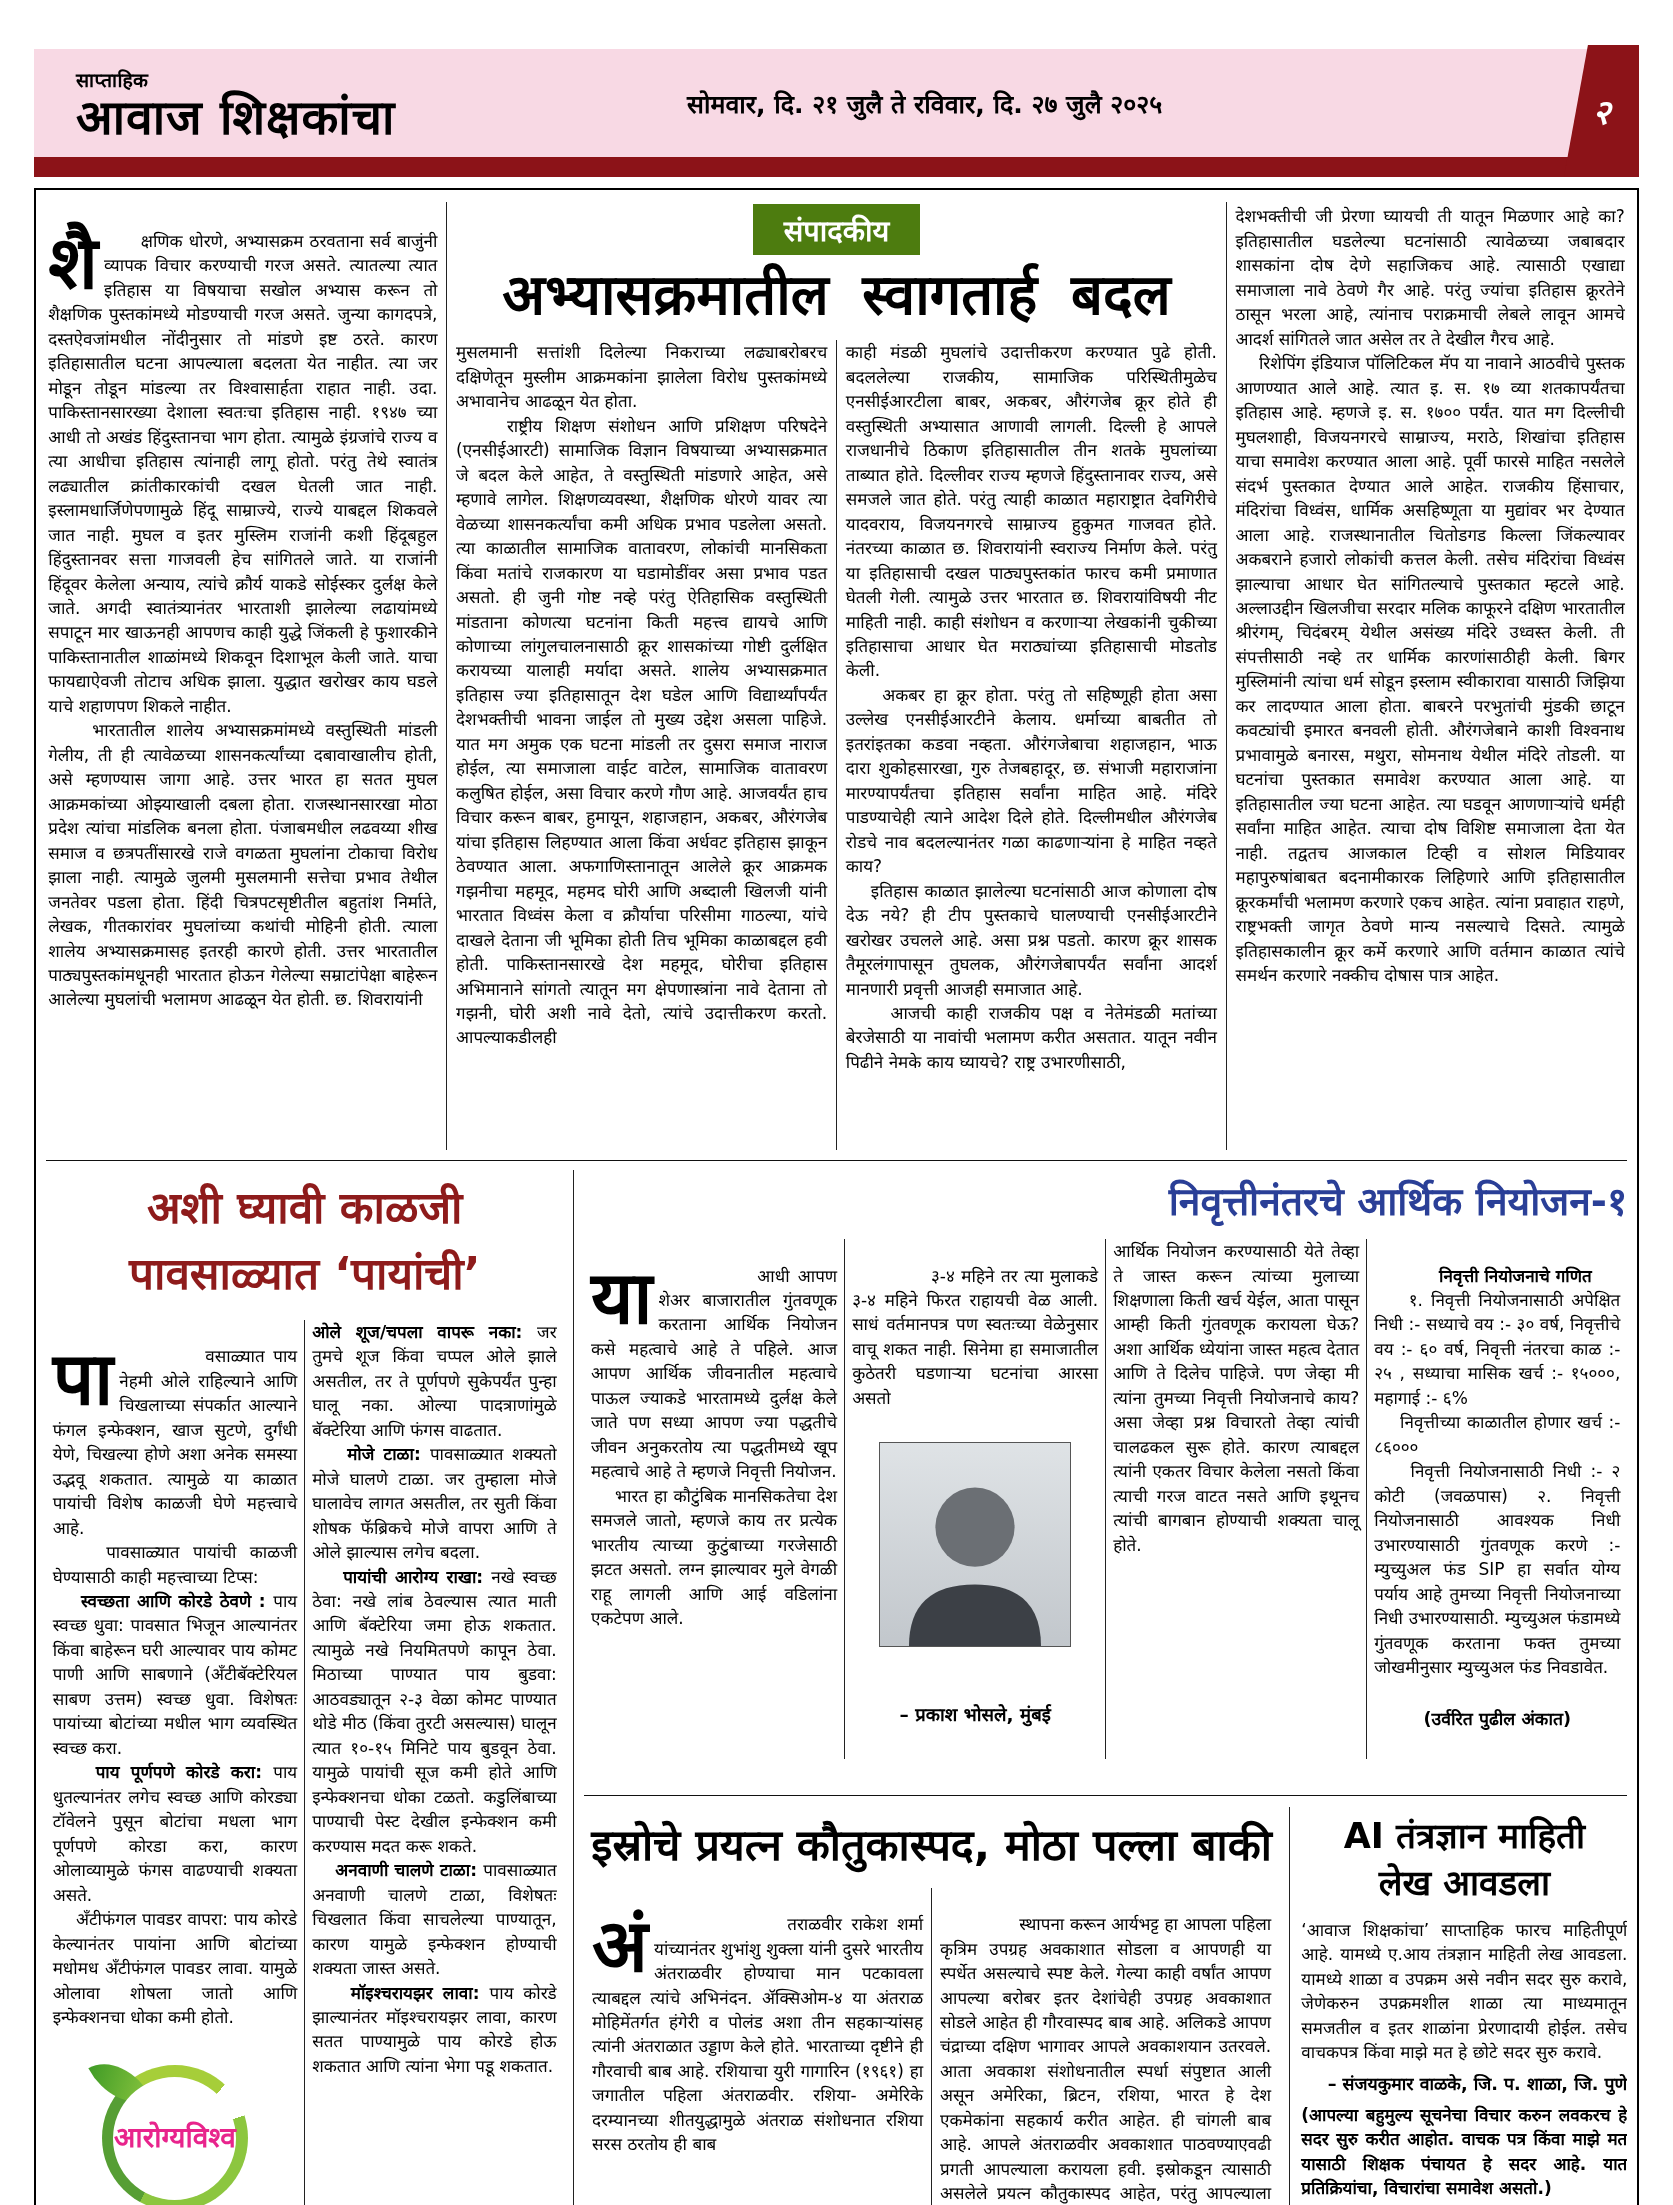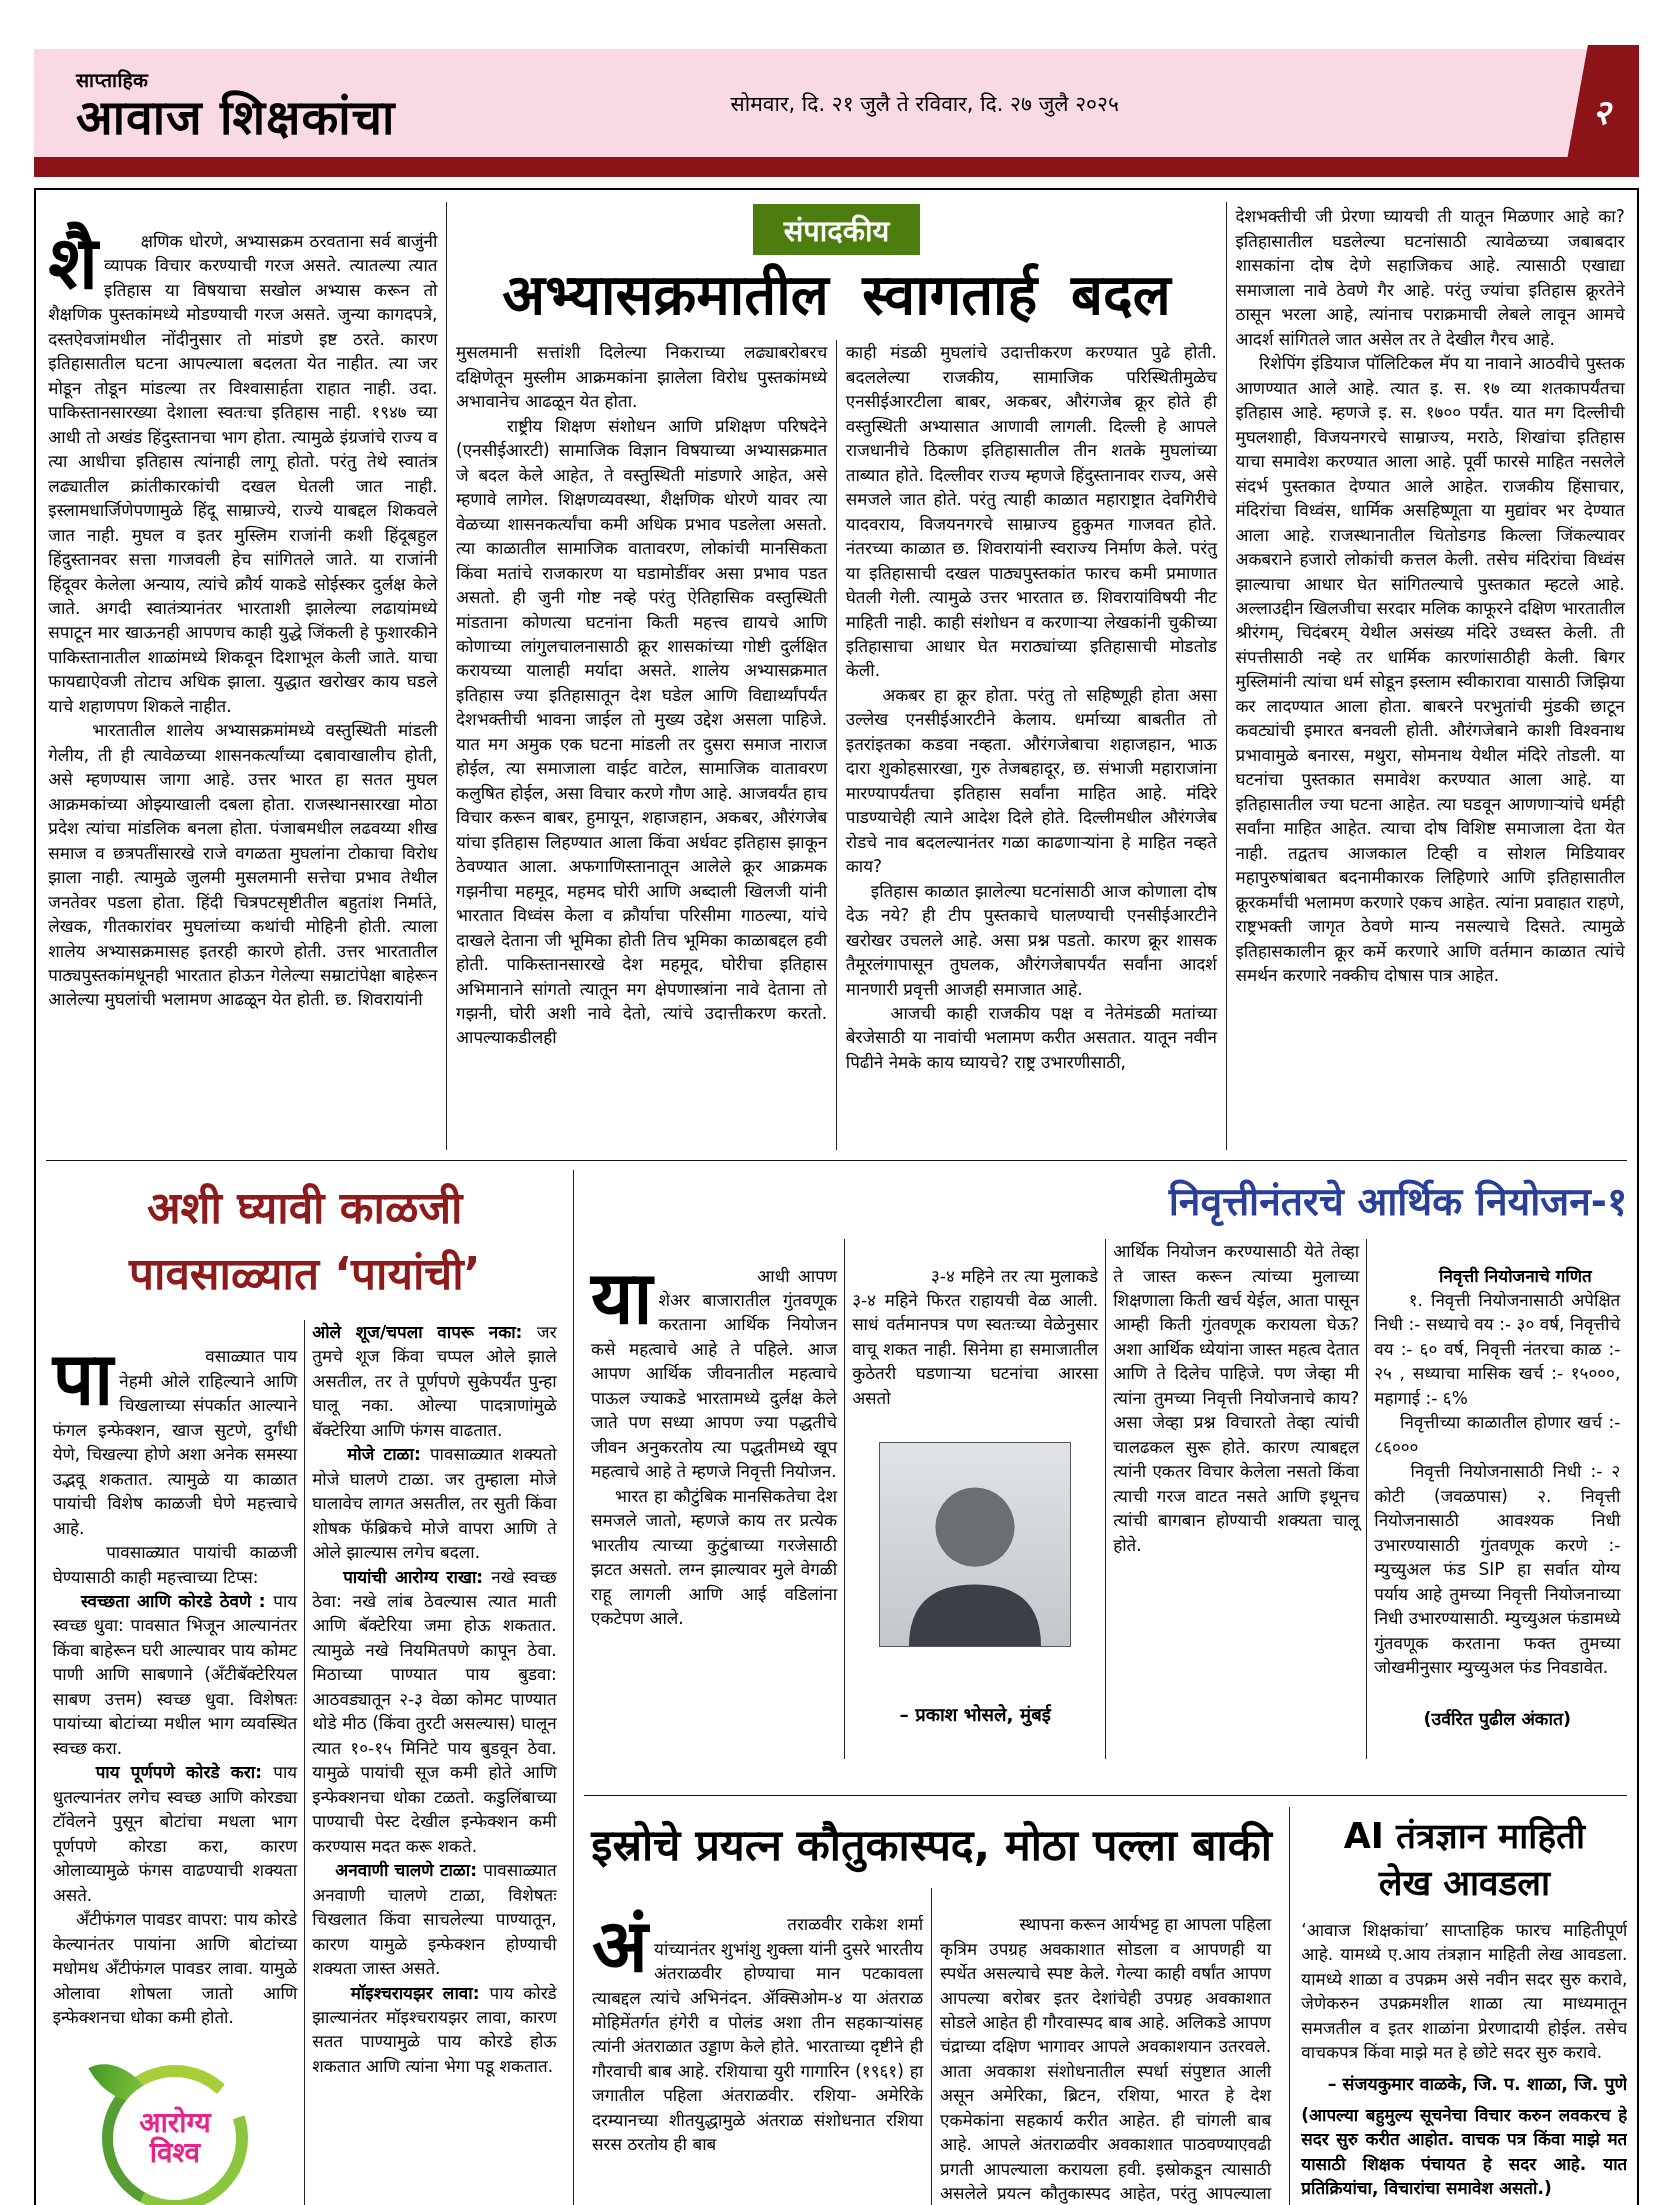--- a/index.html
+++ b/index.html
@@ -4,21 +4,21 @@
 <style>
   html,body{margin:0;padding:0;background:#ffffff;}
   body{width:1673px;height:2522px;position:relative;font-family:"DejaVu Sans",sans-serif;color:#000;}
   
   .masthead{position:relative;padding-top:49px;}
   .mast-band{position:relative;margin:0 34px;background:#f8d9e4;height:108px;display:flex;align-items:center;}
   .mast-stripe{margin:0 34px;height:20px;background:#8c1318;}
   .mast-left{margin-left:42px;}
   .weekly-label{font-size:19.4px;font-weight:bold;letter-spacing:0.4px;}
   .mast-title{font-size:48px;font-weight:bold;line-height:1.0;letter-spacing:0.9px;}
-  .mast-date{flex:1;text-align:center;font-size:21px;font-weight:normal;padding-right:185px;}
+  .mast-date{flex:1;text-align:center;font-size:25px;font-weight:bold;padding-right:185px;}
   .page-corner{position:absolute;right:0;top:-4.4px;width:75px;height:132px;background:#8c1318;
     clip-path:polygon(32% 0,100% 0,100% 100%,0 100%);display:flex;align-items:center;justify-content:center;}
   .page-num{color:#fff;font-size:34px;font-weight:bold;font-style:italic;}
   
   .frame{margin:10.6px 34px 0 34px;border:2.2px solid #000;padding:12.3px 9.7px 8.8px 9.7px;}
   .bodytxt{font-size:17px;line-height:1.44;text-align:justify;white-space:pre-wrap;}
   .dropcap{float:left;font-size:73px;line-height:.78;font-weight:bold;padding:6.2px 6.2px 0 0;}
   
   .editorial{display:flex;height:948px;overflow:hidden;}
   .ed-col{width:25%;padding:2.6px 8.8px;overflow:hidden;}
@@ -35,21 +35,21 @@
   .rule-full{border:none;border-top:1.8px solid #111;margin:9.7px 0;}
   
   .lower{display:flex;height:1150px;overflow:hidden;}
   .rain-wrap{width:518px;flex:none;padding-right:9.7px;border-right:0.4px solid #222;overflow:hidden;}
   .rain-headline{color:#8e1b1b;font-size:44px;font-weight:bold;text-align:center;line-height:1.5;margin:4.4px 0 13.2px 0;}
   .rain-cols{display:flex;height:944px;overflow:hidden;}
   .rain-col{width:50%;padding:0 7px;overflow:hidden;}
   .rain-col+.rain-col{border-left:0.4px solid #222;}
   .health-logo{position:relative;width:146px;height:146px;margin:11.5px auto;border-radius:50%;
      background:conic-gradient(#a6ce39 0 12%,#ffffff 12% 20%,#8cc63f 20% 58%,#569e34 58% 86%,#a6ce39 86% 100%);}
-  .health-inner{position:absolute;inset:11.5px;border-radius:50%;background:#fff;display:flex;flex-direction:column;
+  .health-inner{position:absolute;inset:11.5px;border-radius:50%;background:#fff;display:flex;flex-direction:row;
      align-items:center;justify-content:center;}
   .health-line{color:#e8248c;font-size:28px;font-weight:bold;line-height:1.1;}
   .health-leaf{position:absolute;left:-2.6px;top:-10.6px;width:42px;height:56px;background:linear-gradient(135deg,#3f9b26,#8bc53f);
      border-radius:0 100% 0 100%;transform:rotate(-28deg);}
   .right-stack{flex:1;display:flex;flex-direction:column;padding-left:9.7px;overflow:hidden;}
   
   .finance{height:615px;overflow:hidden;}
   .fin-headline{color:#2a3f97;font-size:39px;font-weight:bold;text-align:right;margin:2.6px 0 13.2px 0;}
   .fin-cols{display:flex;height:520px;overflow:hidden;}
   .fin-col{width:25%;padding:0 7px;overflow:hidden;}

